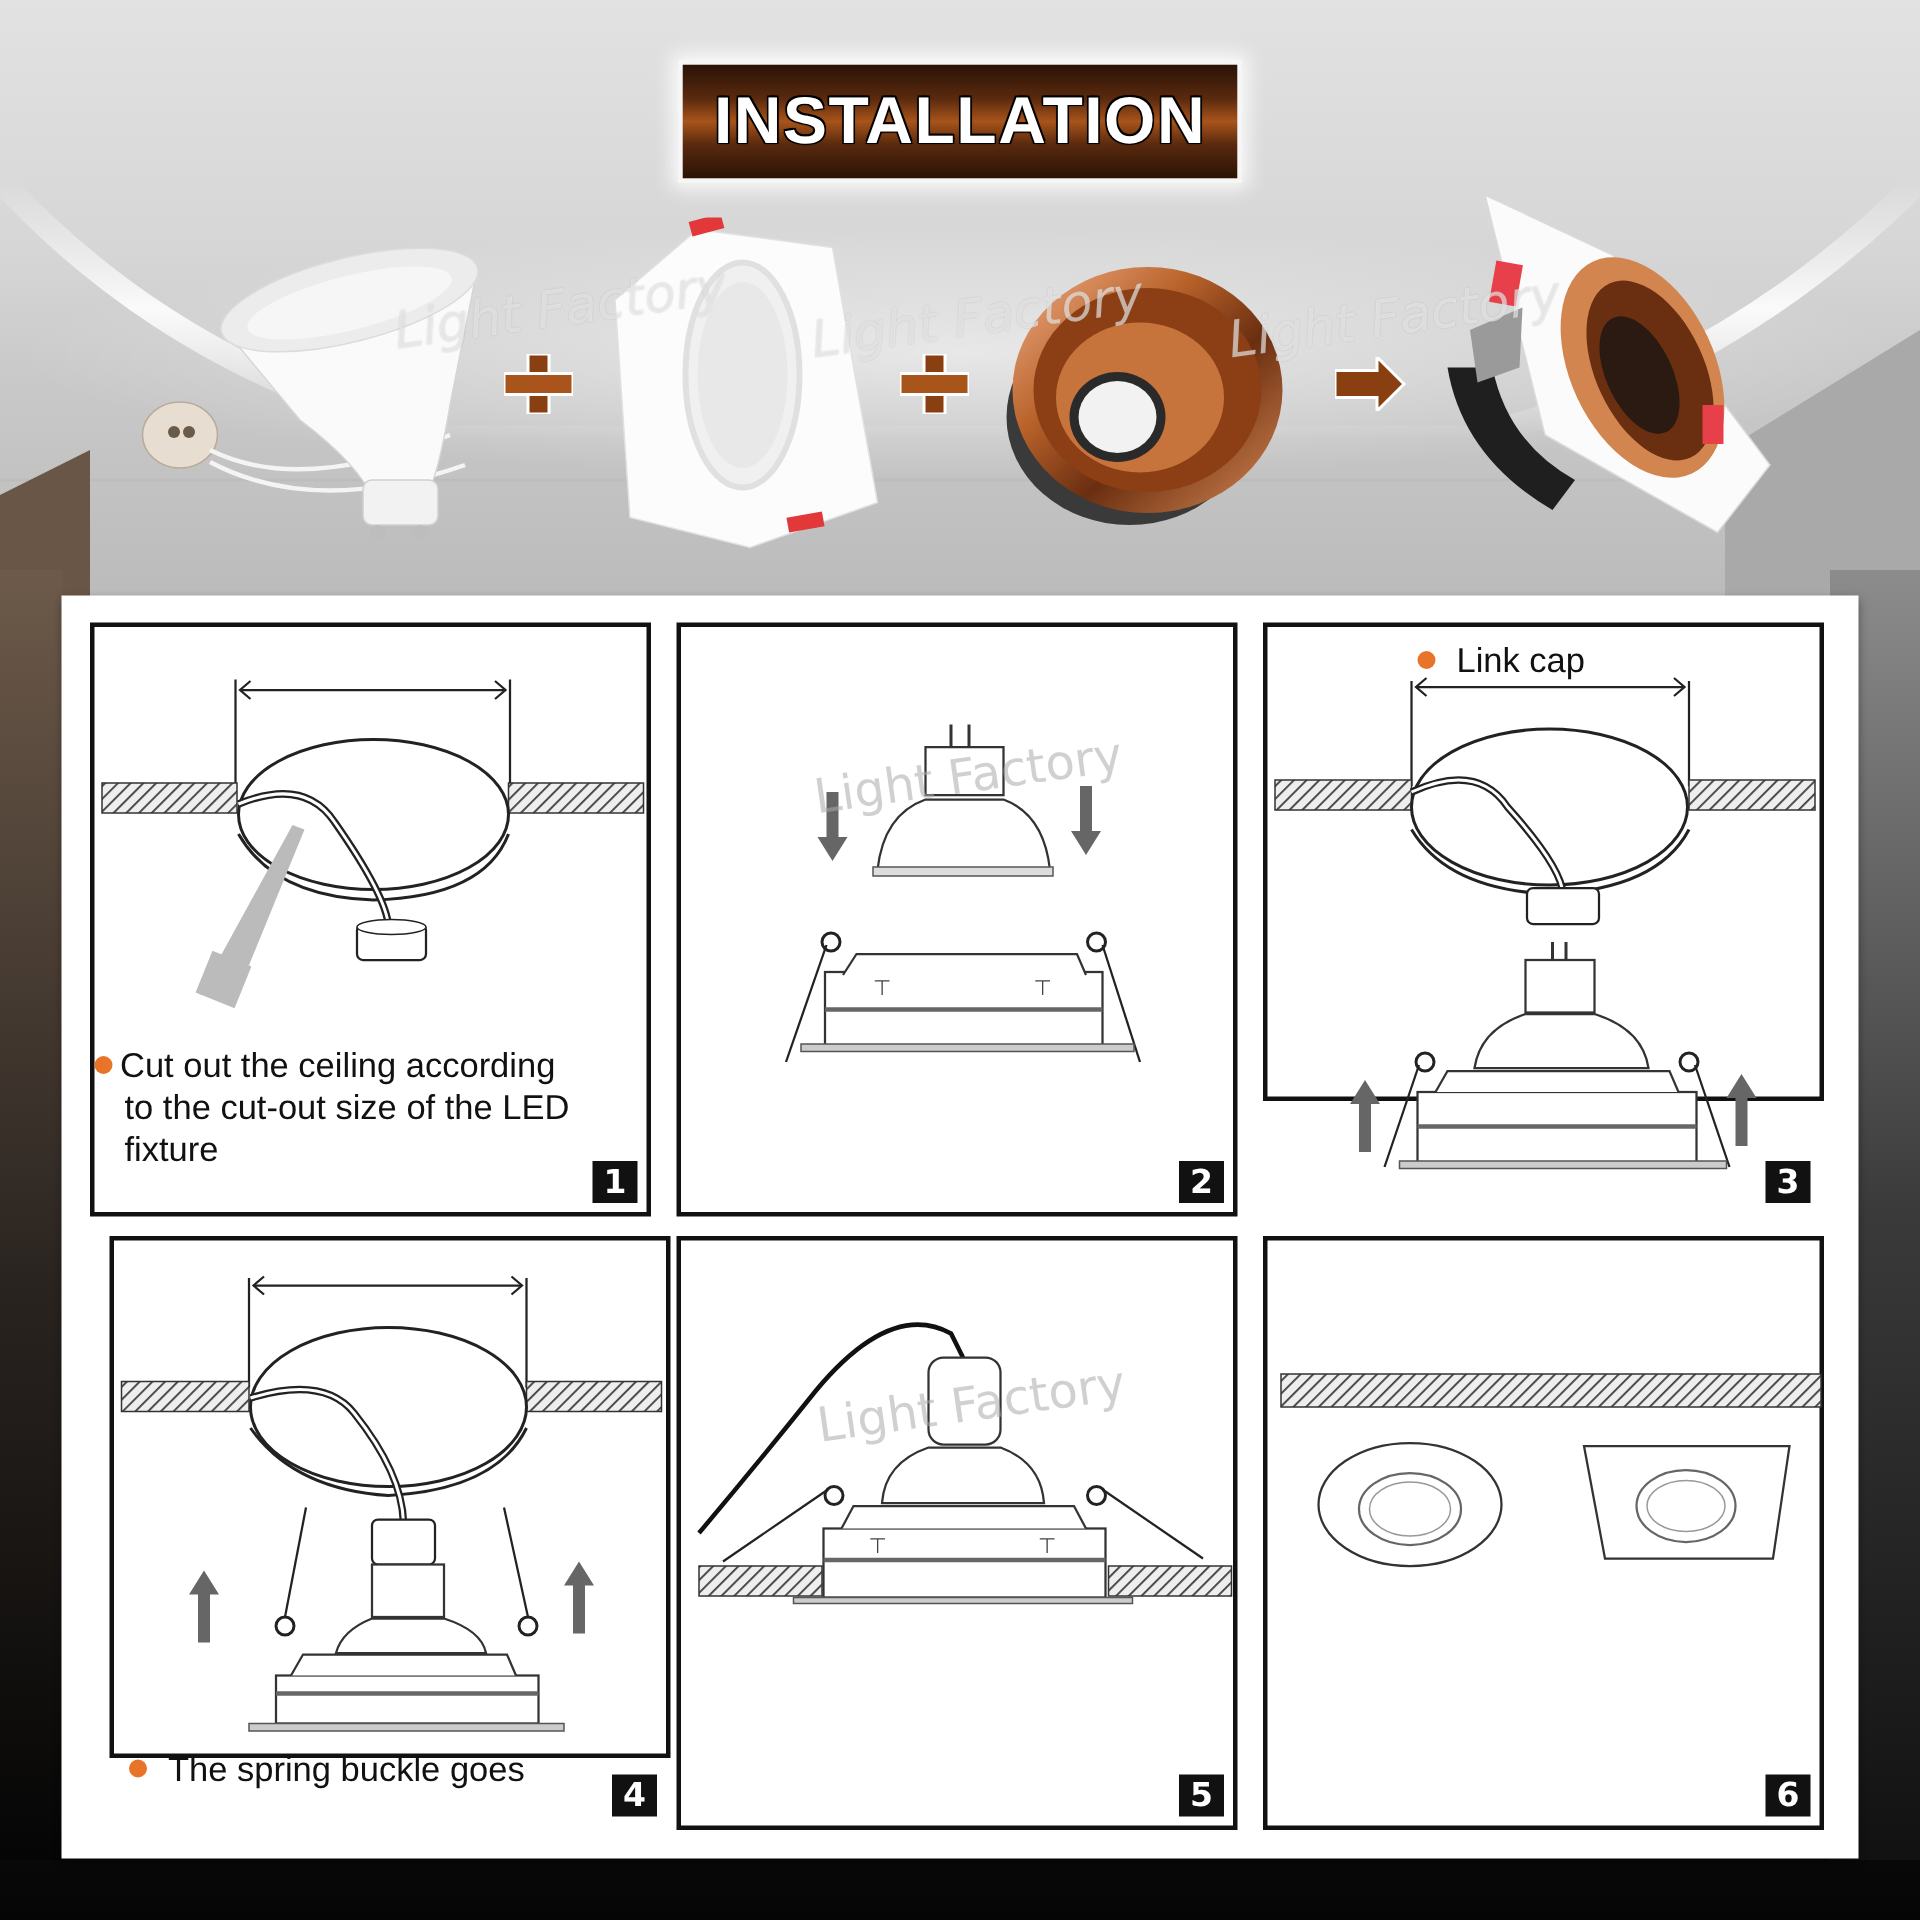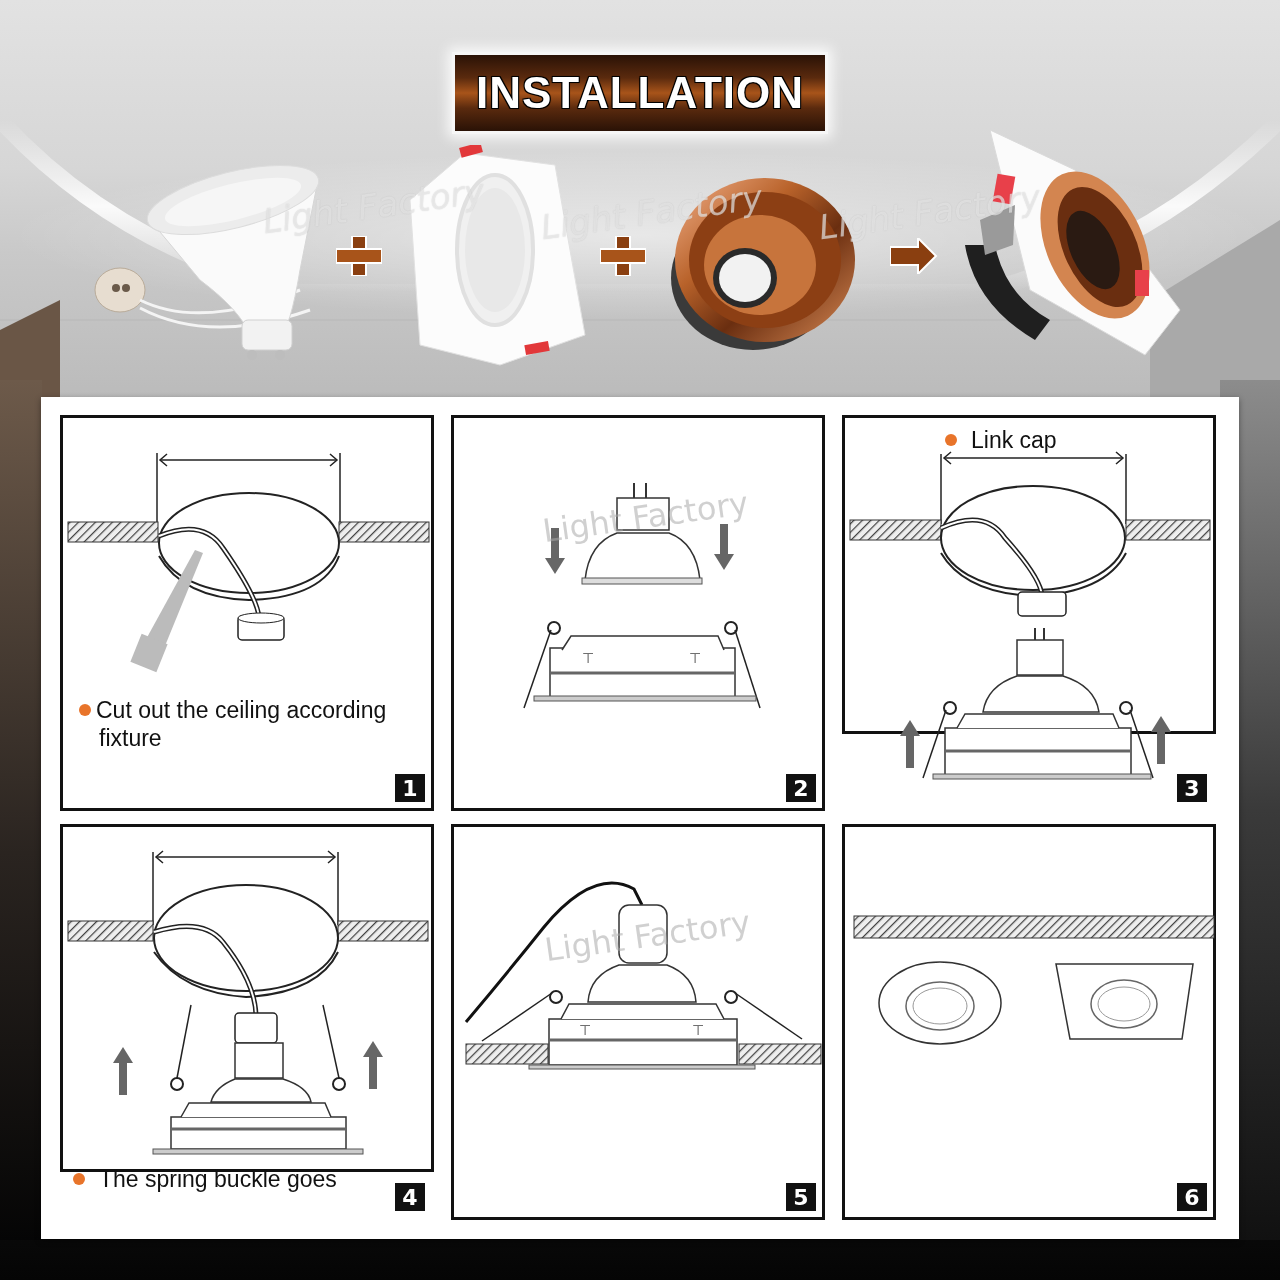--- a/index.html
+++ b/index.html
@@ -7,21 +7,21 @@
     background:linear-gradient(180deg,#d9d9d9 0%,#cfcfcf 12%,#bdbdbd 28%,#9a9a9a 40%,#4a4a4a 62%,#1a1a1a 80%,#050505 100%);}
   .ceiling{position:absolute;left:0;top:0;width:1280px;height:420px;
     background:
       radial-gradient(ellipse 900px 120px at 640px 235px, rgba(255,255,255,.55), rgba(255,255,255,0) 70%),
       linear-gradient(180deg,#e2e2e2 0%,#d6d6d6 40%,#c9c9c9 60%,#b9b9b9 100%);}
   .cove{position:absolute;left:0;top:0;width:1280px;height:420px;pointer-events:none;}
   .right-wall{position:absolute;right:0;top:380px;width:60px;height:860px;
     background:linear-gradient(180deg,#8c8c8c,#3a3a3a 50%,#111);}
   .left-wall{position:absolute;left:0;top:380px;width:42px;height:860px;
     background:linear-gradient(180deg,#6d5a4a,#2a2420 55%,#050505);}
-  .title-box{position:absolute;left:452px;top:52px;width:376px;height:82px;box-sizing:border-box;
+  .title-box{position:absolute;left:452px;top:40px;width:376px;height:82px;box-sizing:border-box;
     background:linear-gradient(180deg,#2a1206 0%,#5a2a0e 30%,#a8541a 50%,#5a2a0e 70%,#2a1206 100%);
     border:3px solid #f6f6f6;box-shadow:0 0 12px 4px rgba(255,255,255,.85);
     display:flex;align-items:center;justify-content:center;}
   .title-box span{color:#fff;font-weight:bold;font-size:44px;letter-spacing:1px;
     text-shadow:0 0 2px #000,1px 1px 0 #000,-1px -1px 0 #000,1px -1px 0 #000,-1px 1px 0 #000;}
   .product{position:absolute;}
   .op{position:absolute;}
   .watermark{position:absolute;color:rgba(255,255,255,.55);font-size:34px;font-style:italic;transform:rotate(-8deg);
     font-family:"DejaVu Sans",sans-serif;white-space:nowrap;pointer-events:none;text-shadow:0 0 1px rgba(120,120,120,.4);}
   .panel-sheet{position:absolute;left:41px;top:397px;width:1198px;height:842px;background:#fff;
@@ -148,22 +148,23 @@
     <rect x="276" y="104" width="90" height="20" fill="url(#hatch)" stroke="#333"></rect>
     <ellipse cx="186" cy="125" rx="90" ry="50" fill="#fff" stroke="#222" stroke-width="2"></ellipse>
     <path d="M96,138 Q120,180 186,182 Q260,180 276,138" fill="none" stroke="#222" stroke-width="2"></path>
     <path d="M96,118 Q140,100 160,130 Q195,180 196,200" fill="none" stroke="#222" stroke-width="5"></path>
     <path d="M96,118 Q140,100 160,130 Q195,180 196,200" fill="none" stroke="#fff" stroke-width="2"></path>
     <rect x="175" y="198" width="46" height="24" rx="4" fill="#fff" stroke="#222" stroke-width="1.5"></rect>
     <ellipse cx="198" cy="200" rx="23" ry="5" fill="#fff" stroke="#222"></ellipse>
     <polygon points="70,245 95,245 140,135 132,132" fill="#bbb"></polygon>
     <rect x="72" y="220" width="28" height="30" fill="#bbb" transform="rotate(22 86 235)"></rect>
   </svg>
-  <div class="caption" style="left:16px;top:278px">
+  <div class="caption" style="left:0;top:278px">
     <div><span class="bullet"></span><span>Cut out the ceiling according</span></div>
+    <div style="padding-left:20px">to the cut-out size of the LED</div>
     <div style="padding-left:20px">fixture</div>
   </div>
   <div class="num" style="left:332px;top:356px">1</div>
 </div>
 
 <div class="step" style="left:451px;top:415px;height:396px">
   <svg width="374" height="300">
     <line x1="180" y1="65" x2="180" y2="80" stroke="#333" stroke-width="2"></line>
     <line x1="192" y1="65" x2="192" y2="80" stroke="#333" stroke-width="2"></line>
     <path d="M163,80 L215,80 L215,112 L163,112 Z" fill="#fff" stroke="#333" stroke-width="1.5"></path>
@@ -219,21 +220,21 @@
     <circle cx="281" cy="290" r="6" fill="#fff" stroke="#222" stroke-width="2"></circle>
     <line x1="101" y1="292" x2="78" y2="360" stroke="#222" stroke-width="1.5"></line>
     <line x1="285" y1="292" x2="308" y2="360" stroke="#222" stroke-width="1.5"></line>
     <rect x="88" y="356" width="218" height="5" fill="#ccc" stroke="#555"></rect>
     <polygon points="61,350 69,350 69,318 75,318 65,302 55,318 61,318" fill="#666"></polygon>
     <polygon points="312,346 320,346 320,314 326,314 316,298 306,314 312,314" fill="#666"></polygon>
   </svg>
   <div class="num" style="left:332px;top:356px">3</div>
 </div>
 
-<div class="step" style="left:60px;top:824px;height:348px">
+<div class="step" style="left:73px;top:824px;height:348px">
   <svg width="374" height="340">
     <defs>
       <pattern id="hatch4" width="6" height="6" patternUnits="userSpaceOnUse" patternTransform="rotate(45)">
         <rect width="6" height="6" fill="#eee"></rect>
           <line x1="0" y1="0" x2="0" y2="6" stroke="#444" stroke-width="2.5"></line>
       </pattern>
     </defs>
     <line x1="90" y1="25" x2="90" y2="98" stroke="#222" stroke-width="1.5"></line>
     <line x1="275" y1="25" x2="275" y2="98" stroke="#222" stroke-width="1.5"></line>
     <line x1="93" y1="30" x2="272" y2="30" stroke="#222" stroke-width="1.5"></line>

